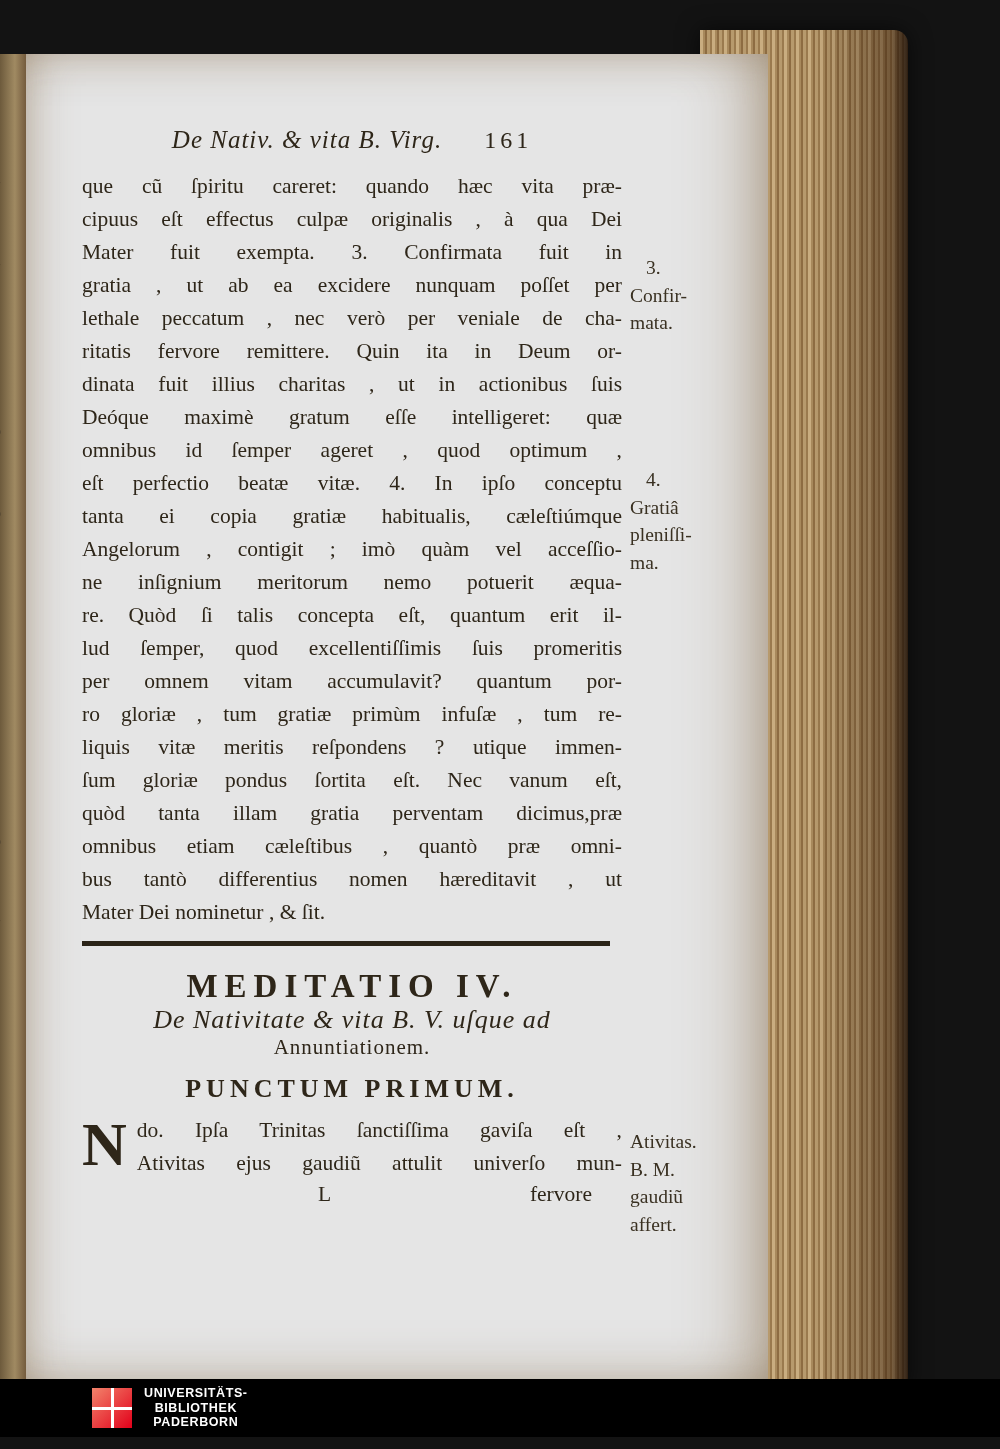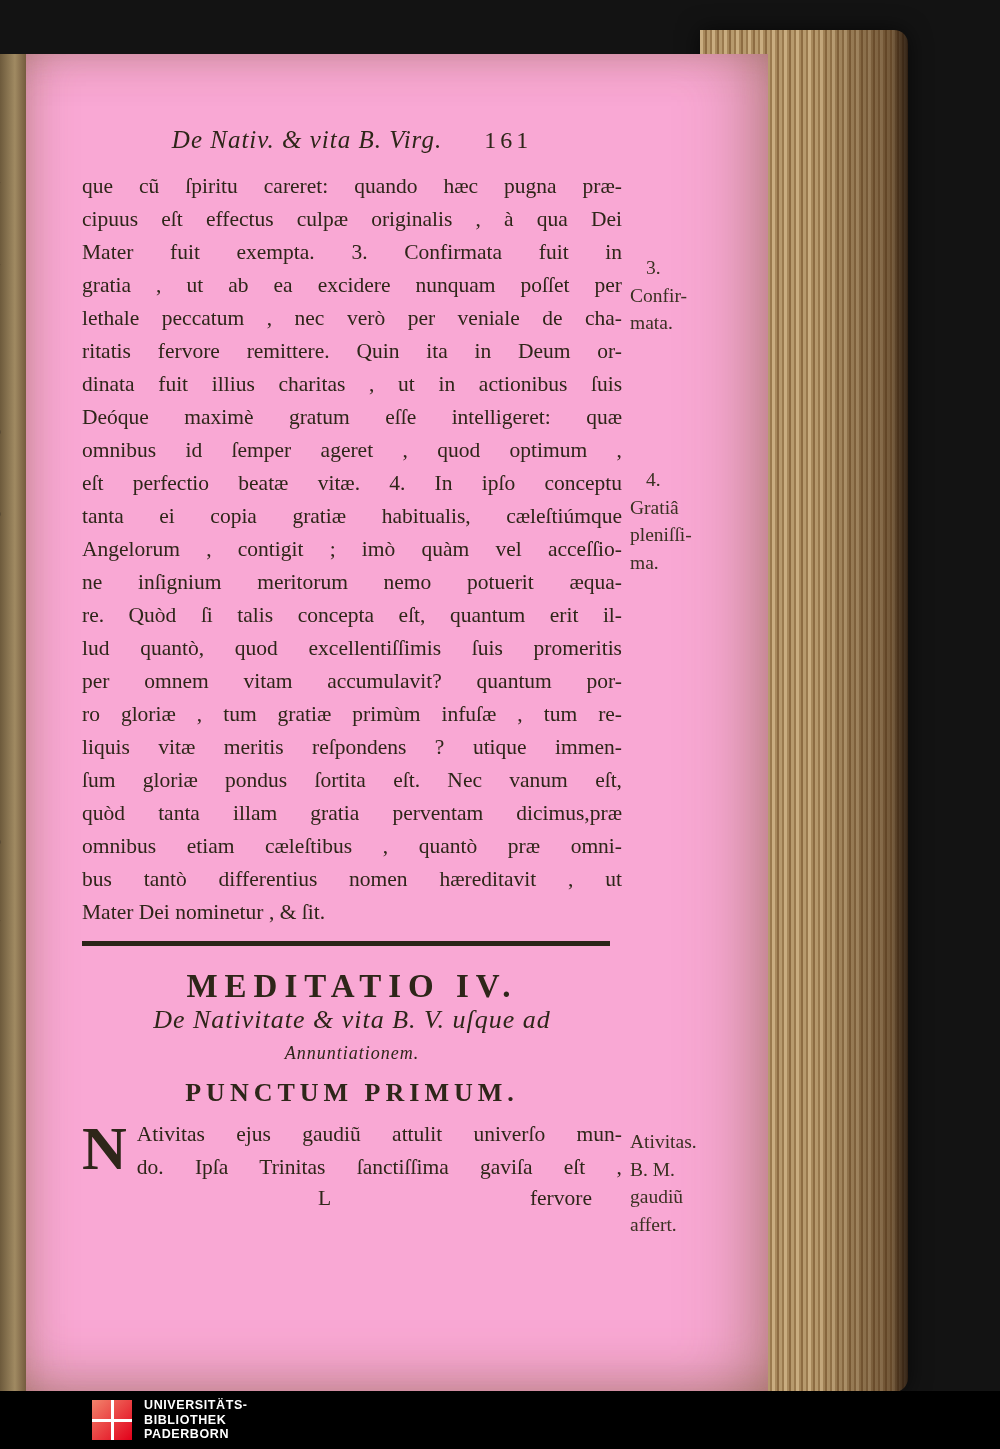--- a/index.html
+++ b/index.html
@@ -24,21 +24,21 @@
     overflow:hidden;
   }
   .edge-glyphs{padding-top:90px;}
   .edge-glyph{
     font-size:20px;line-height:82px;color:#2e2a22;opacity:.75;
     font-style:italic;margin-left:-9px;white-space:nowrap;
   }
   
   .page{
     position:absolute;left:26px;top:54px;width:742px;height:1338px;
-    background:#f9a8d4;
+    background:#e5e5e5;
     box-shadow:
       inset -45px 0 70px -32px rgba(120,90,50,.5),
       inset 28px 0 50px -28px rgba(120,90,50,.38),
       inset 0 -38px 60px -32px rgba(120,90,50,.4),
       inset 0 30px 50px -34px rgba(130,100,60,.3);
     padding:66px 0 0 56px;box-sizing:border-box;
     color:#2e2619;
   }
   .page-header{
     width:540px;display:flex;justify-content:center;align-items:baseline;
@@ -51,21 +51,21 @@
   .body-text .body-line:last-child{text-align-last:left;}
   .rule{width:528px;height:5px;background:#2b2418;margin-top:12px;}
   .meditation{width:540px;margin-top:22px;}
   .med-heading{
     text-align:center;font-size:33px;font-weight:700;letter-spacing:7px;
   }
   .med-subtitle{
     text-align:center;font-style:italic;font-size:26px;margin-top:0;letter-spacing:1px;
   }
   .med-subtitle2{
-    text-align:center;font-style:italic;font-size:18px;margin-top:8px;letter-spacing:1px;
+    text-align:center;font-size:21px;letter-spacing:1px;
   }
   .med-punctum{
     text-align:center;font-size:26px;font-weight:600;letter-spacing:5px;margin-top:14px;
   }
   .med-para{margin-top:10px;font-size:21.5px;line-height:33px;}
   .drop-cap{
     float:left;font-size:62px;line-height:54px;margin:3px 10px 0 0;font-weight:600;
   }
   .med-line{text-align:justify;text-align-last:justify;}
   .med-foot{position:relative;height:33px;font-size:21.5px;margin-top:2px;}
@@ -75,22 +75,22 @@
   .margin-note{
     position:absolute;left:604px;width:132px;
     font-size:19.5px;line-height:27.5px;color:#3a3122;
   }
   .margin-note.numbered .note-line:first-child{padding-left:16px;}
   .note1{top:200px;}
   .note2{top:412px;}
   .note3{top:1074px;}
   
   .footer-band{
-    position:absolute;left:0;bottom:0;width:1000px;height:58px;background:#000;
-    display:flex;align-items:center;
+    position:absolute;left:0;bottom:12px;width:1000px;height:58px;background:#000;
+    display:flex;align-items:center;text-align:center;
   }
   .ub-logo{
     width:40px;height:40px;margin-left:92px;
     background:
       linear-gradient(#fff,#fff) center/100% 3px no-repeat,
       linear-gradient(#fff,#fff) center/3px 100% no-repeat,
       linear-gradient(135deg,#f2836b 0%,#e2001a 100%);
   }
   .library-name{
     margin-left:12px;color:#ffffff;
@@ -121,57 +121,57 @@
   </div>
 
   <div class="page">
 
     <div class="page-header">
       <span class="running-title">De Nativ. &amp; vita B. Virg.</span>
       <span class="page-number">161</span>
     </div>
 
     <div class="body-text">
-        <div class="body-line">que cũ ſpiritu careret:  quando hæc pugna præ-</div>
+        <div class="body-line">que cũ ſpiritu careret:  quando hæc vita præ-</div>
         <div class="body-line">cipuus eſt effectus culpæ originalis , à qua Dei</div>
         <div class="body-line">Mater fuit exempta.   3.   Confirmata fuit in</div>
         <div class="body-line">gratia , ut ab ea excidere nunquam poſſet per</div>
         <div class="body-line">lethale peccatum ,  nec verò per veniale de cha-</div>
         <div class="body-line">ritatis fervore remittere.  Quin ita in Deum or-</div>
         <div class="body-line">dinata fuit illius charitas , ut in actionibus ſuis</div>
         <div class="body-line">Deóque maximè gratum eſſe intelligeret: quæ</div>
         <div class="body-line">omnibus id ſemper ageret , quod optimum ,</div>
         <div class="body-line">eſt perfectio beatæ vitæ.  4.  In ipſo conceptu</div>
         <div class="body-line">tanta ei copia gratiæ habitualis, cæleſtiúmque</div>
         <div class="body-line">Angelorum , contigit ; imò quàm vel acceſſio-</div>
         <div class="body-line">ne inſignium meritorum nemo potuerit æqua-</div>
         <div class="body-line">re.  Quòd ſi talis concepta eſt, quantum erit il-</div>
-        <div class="body-line">lud quantò, quod excellentiſſimis ſuis promeritis</div>
+        <div class="body-line">lud ſemper, quod excellentiſſimis ſuis promeritis</div>
         <div class="body-line">per omnem vitam accumulavit? quantum por-</div>
         <div class="body-line">ro gloriæ , tum gratiæ primùm infuſæ ,  tum re-</div>
         <div class="body-line">liquis vitæ meritis reſpondens ? utique immen-</div>
         <div class="body-line">ſum gloriæ pondus ſortita eſt.   Nec vanum eſt,</div>
         <div class="body-line">quòd tanta illam gratia perventam dicimus,præ</div>
         <div class="body-line">omnibus etiam cæleſtibus ,  quantò præ omni-</div>
         <div class="body-line">bus tantò  differentius nomen hæreditavit ,  ut</div>
         <div class="body-line">Mater Dei nominetur , &amp; ſit.</div>
       </div>
 
     <div class="rule"></div>
 
     <div class="meditation">
       <div class="med-heading">MEDITATIO IV.</div>
       <div class="med-subtitle">De Nativitate &amp;  vita B. V. uſque ad</div>
       <div class="med-subtitle2">Annuntiationem.</div>
       <div class="med-punctum">PUNCTUM PRIMUM.</div>
       <div class="med-para">
         <span class="drop-cap">N</span>
         <div>
+            <div class="med-line">do.  Ipſa Trinitas ſanctiſſima gaviſa eſt ,</div>
             <div class="med-line">Ativitas ejus gaudiũ attulit  univerſo mun-</div>
-            <div class="med-line">do.  Ipſa Trinitas ſanctiſſima gaviſa eſt ,</div>
           </div>
       </div>
       <div class="med-foot">
         <span class="signature">L</span>
         <span class="catchword">fervore</span>
       </div>
     </div>
 
     <div class="margin-note numbered note1">
         <div class="note-line">3.</div>

